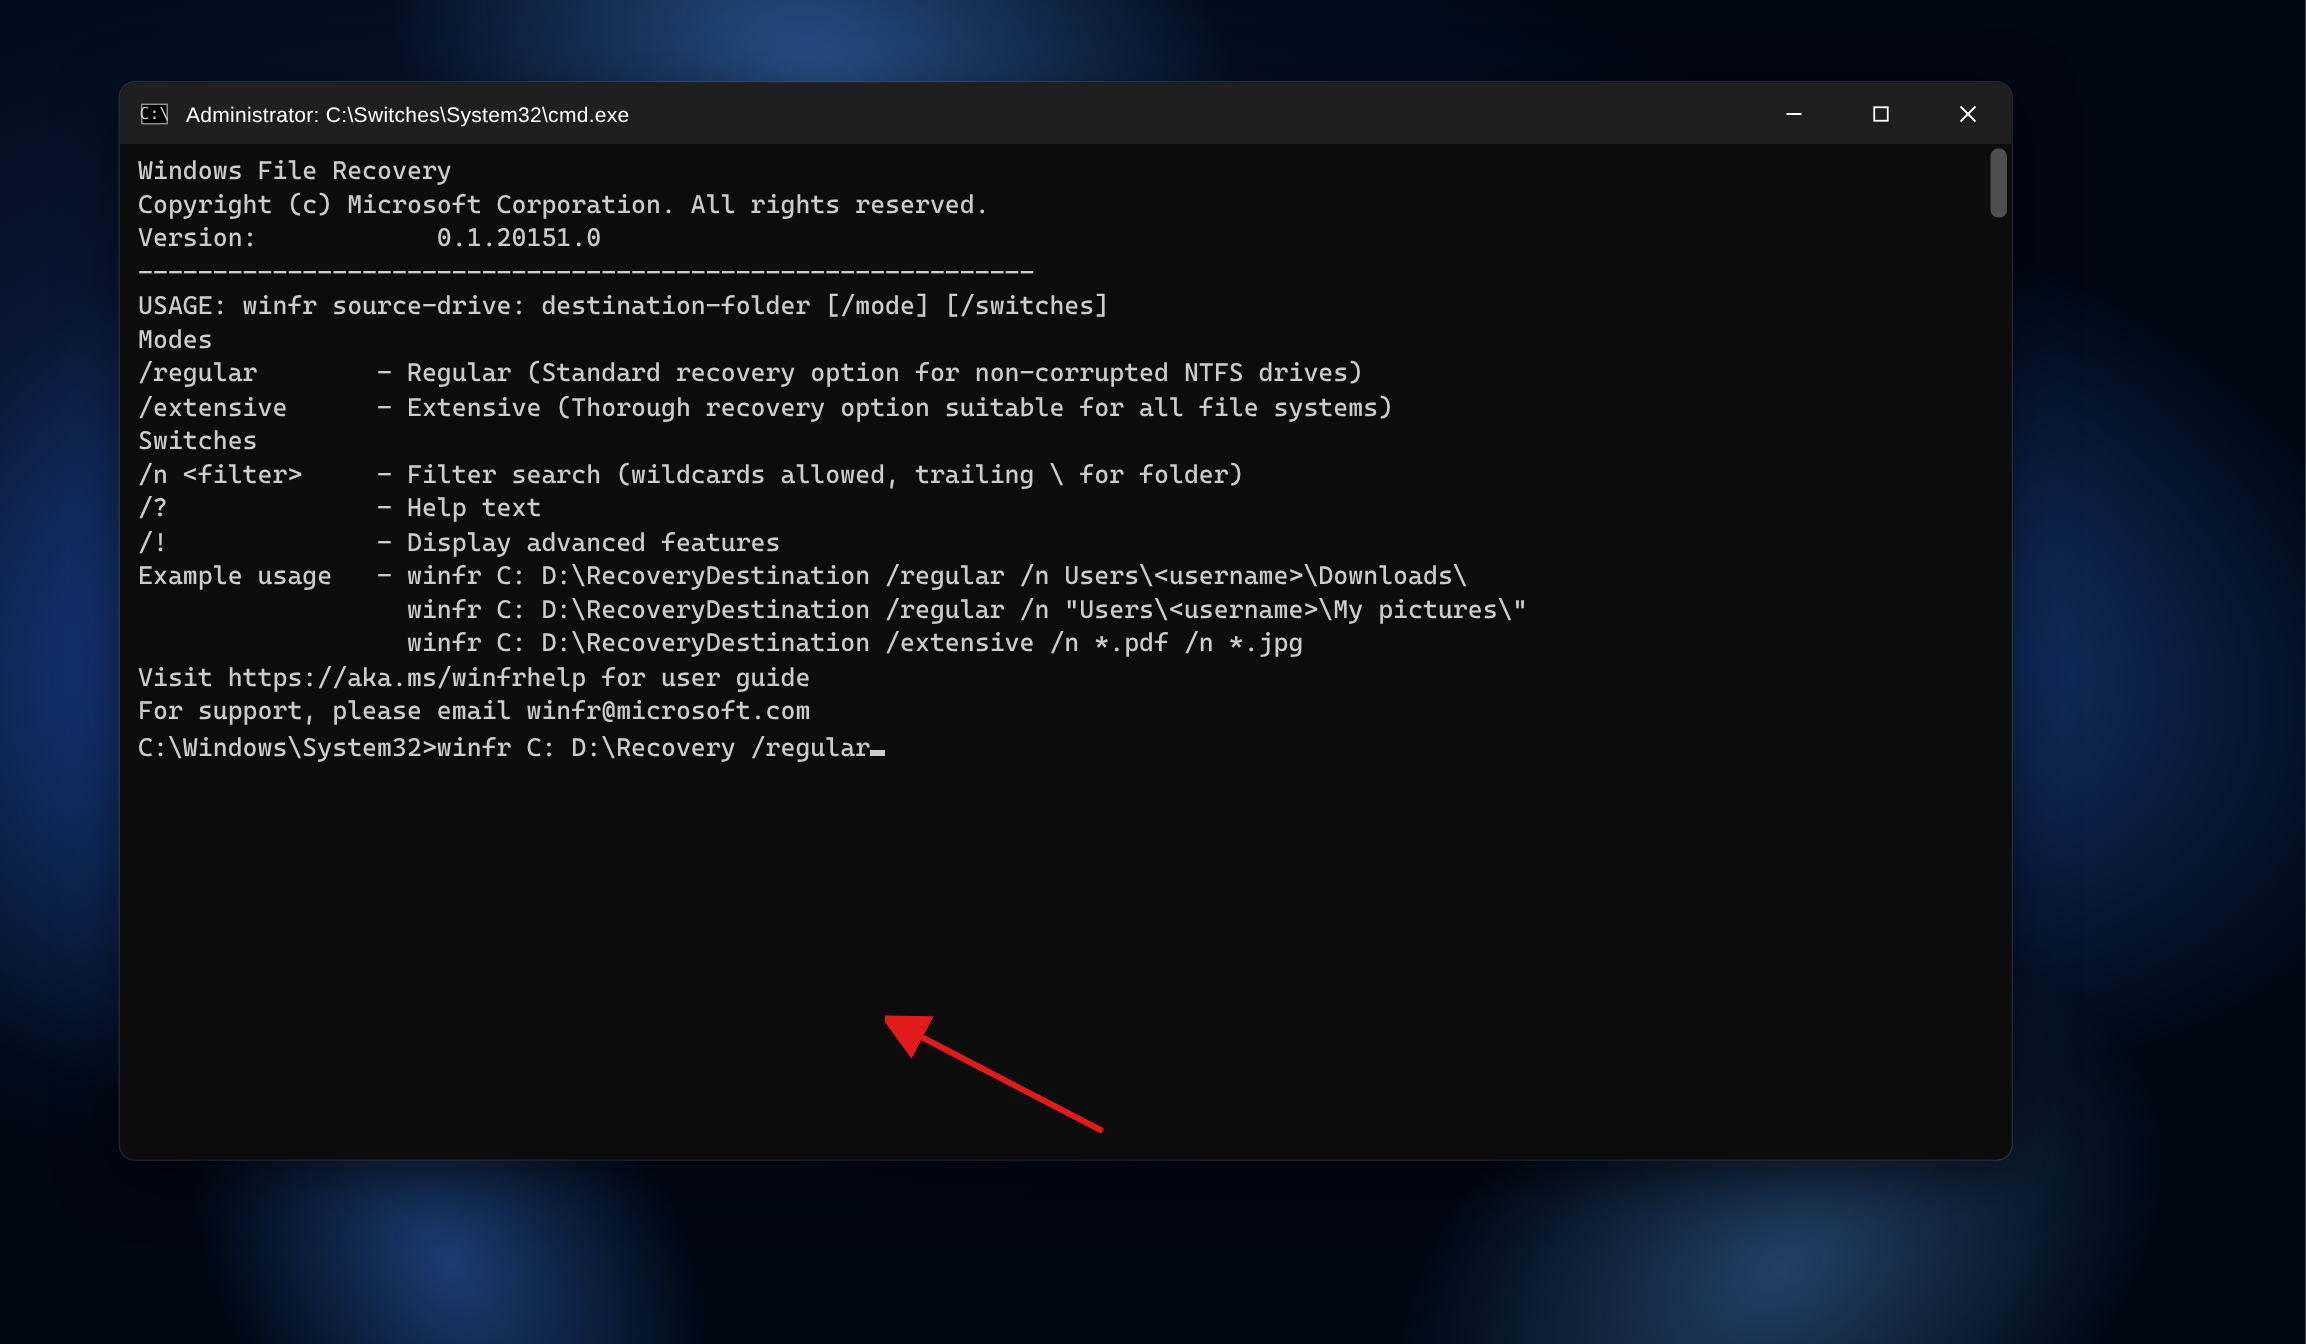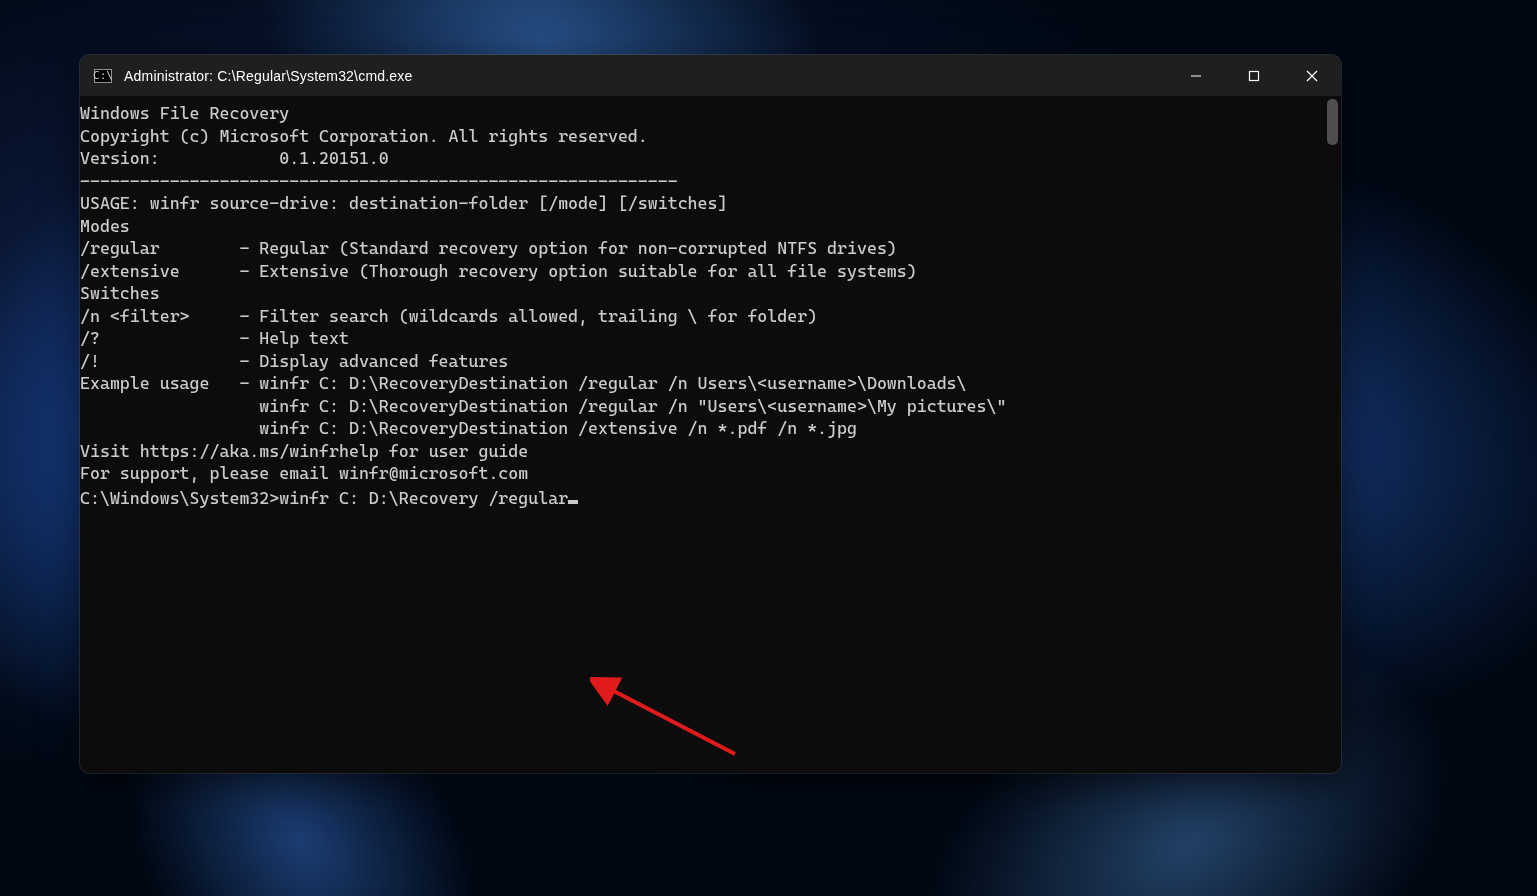--- a/index.html
+++ b/index.html
@@ -77,21 +77,21 @@
     .terminal {
       flex: 1;
       padding: 6px 0 0 0;
       font-family: "Cascadia Mono", Consolas, "Courier New", monospace;
       font-size: 17px;
       line-height: 22.5px;
       color: #cccccc;
       white-space: pre;
       overflow: hidden;
     }
-    .terminal .line { display: block; }
+    .terminal .line { display: block; margin-left: 12px; }
     .prompt-line { display: flex; }
     .cursor {
       display: inline-block;
       width: 10px;
       height: 4px;
       background: #cccccc;
       margin-top: 15px;
     }
     .scrollbar-track {
       width: 17px;
@@ -120,21 +120,21 @@
 
 <div class="swirl s1"></div>
 <div class="swirl s2"></div>
 <div class="swirl s3"></div>
 <div class="swirl s4"></div>
 <div class="swirl s5"></div>
 
 <div class="window">
   <div class="titlebar">
     <div class="titlebar-icon">C:\</div>
-    <div class="titlebar-title">Administrator: C:\Regular\System32\cmd.exe</div>
+    <div class="titlebar-title">Administrator: C:\Switches\System32\cmd.exe</div>
     <div class="titlebar-spacer"></div>
     <div class="winbtn">
       <svg width="12" height="12" viewBox="0 0 12 12" fill="none">
           <line x1="1" y1="6" x2="11" y2="6" stroke-width="1.2"></line>
         </svg>
     </div>
     <div class="winbtn">
       <svg width="12" height="12" viewBox="0 0 12 12" fill="none">
           <rect x="1.5" y="1.5" width="9" height="9" stroke-width="1.2"></rect>
         </svg>

